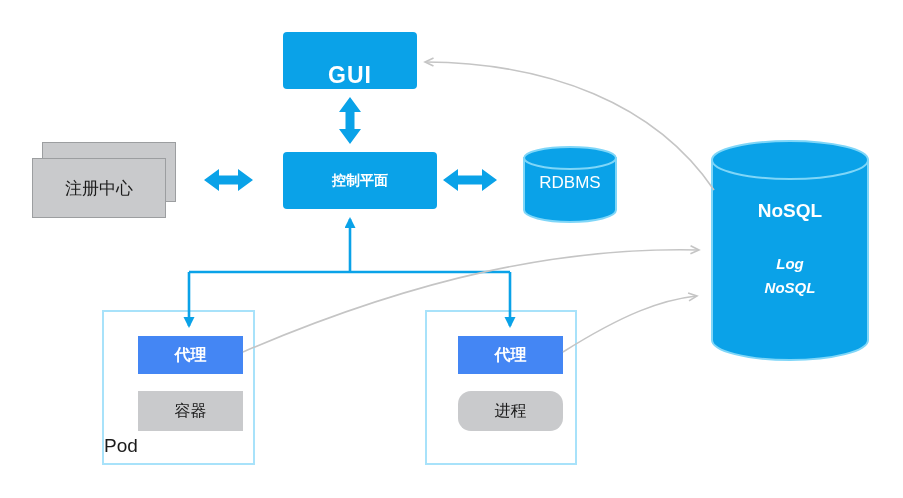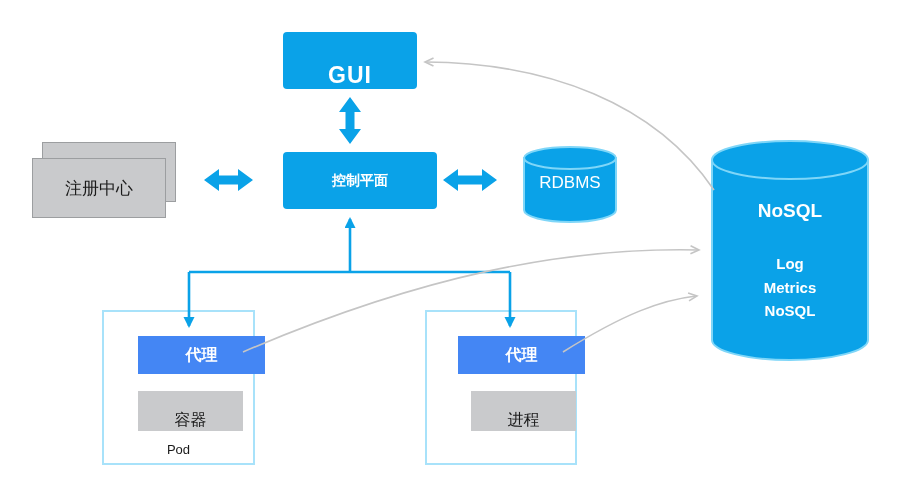--- a/index.html
+++ b/index.html
@@ -29,38 +29,38 @@
   .cyl svg{position:absolute;left:0;top:0;}
   .cyl-body{fill:var(--primary-blue);stroke:var(--cylinder-highlight);stroke-width:2;}
   .cyl-top{fill:var(--primary-blue);stroke:var(--cylinder-highlight);stroke-width:2;}
   .cyl.rdbms{left:522px;top:145px;width:96px;height:78px;}
   .rdbms-label{position:absolute;left:0;top:28px;width:96px;text-align:center;
                color:var(--box-text);font-size:17px;font-weight:400;}
   .cyl.nosql{left:710px;top:140px;width:160px;height:221px;}
   .nosql-title{position:absolute;left:0;top:60px;width:160px;text-align:center;
                color:var(--box-text);font-size:19px;font-weight:700;}
   .nosql-lines{position:absolute;left:0;top:112px;width:160px;text-align:center;
-               color:var(--box-text);font-size:15px;font-weight:700;line-height:23.5px;}
+               color:var(--box-text);font-size:15px;font-weight:700;line-height:23.5px;font-style:italic;}
 
   
   .host{position:absolute;width:153px;height:155px;border:2px solid var(--host-border);
         background:#ffffff;box-sizing:border-box;z-index:2;}
   .host.pod{left:102px;top:310px;}
   .host.vm{left:425px;top:310px;width:152px;}
-  .agent{position:absolute;left:34px;top:24px;width:127px;height:38px;
+  .agent{position:absolute;left:34px;top:24px;width:105px;height:38px;
          background:var(--agent-blue);color:var(--box-text);
          display:flex;align-items:center;justify-content:center;
          font-size:16px;font-weight:600;}
   .host.vm .agent{left:31px;}
   .inner-gray{position:absolute;left:34px;top:79px;width:105px;height:40px;
               background:var(--gray-fill);color:var(--label-text);
-              display:flex;align-items:flex-end;justify-content:center;font-size:16px;}
-  .host.vm .inner-gray{left:44px;}
-  .host-label{position:absolute;left:0;bottom:6px;width:100%;text-align:center;
-              color:var(--label-text);font-size:13px;}
+              display:flex;align-items:center;justify-content:center;font-size:16px;}
+  .host.vm .inner-gray{left:31px;border-radius:13px;}
+  .host-label{position:absolute;left:0;bottom:6px;width:100%;text-align:left;
+              color:var(--label-text);font-size:19px;}
 
   
   .dbl{fill:var(--primary-blue);}
   .tree{stroke:var(--primary-blue);stroke-width:2.6;fill:none;}
   .gline{stroke:var(--connector-gray);stroke-width:1.6;fill:none;}
   .blue-head{fill:var(--primary-blue);}
   .gray-head{stroke:var(--connector-gray);stroke-width:1.6;fill:none;}
 </style>
 </head>
 <body>
@@ -113,21 +113,20 @@
   </div>
 
   <div class="cyl nosql">
     <svg width="160" height="221" viewBox="0 0 160 221">
       <path class="cyl-body" d="M2,20 v180 a78,20 0 0 0 156,0 v-180 z"></path>
       <ellipse class="cyl-top" cx="80" cy="20" rx="78" ry="19"></ellipse>
     </svg>
     <div class="nosql-title">NoSQL</div>
     <div class="nosql-lines">
       <div>Log</div>
-      <div>Metrics</div>
       <div>NoSQL</div>
     </div>
   </div>
 
   <div class="host pod">
     <div class="agent">
       <span>代理</span>
     </div>
     <div class="inner-gray">
       <span>容器</span>

